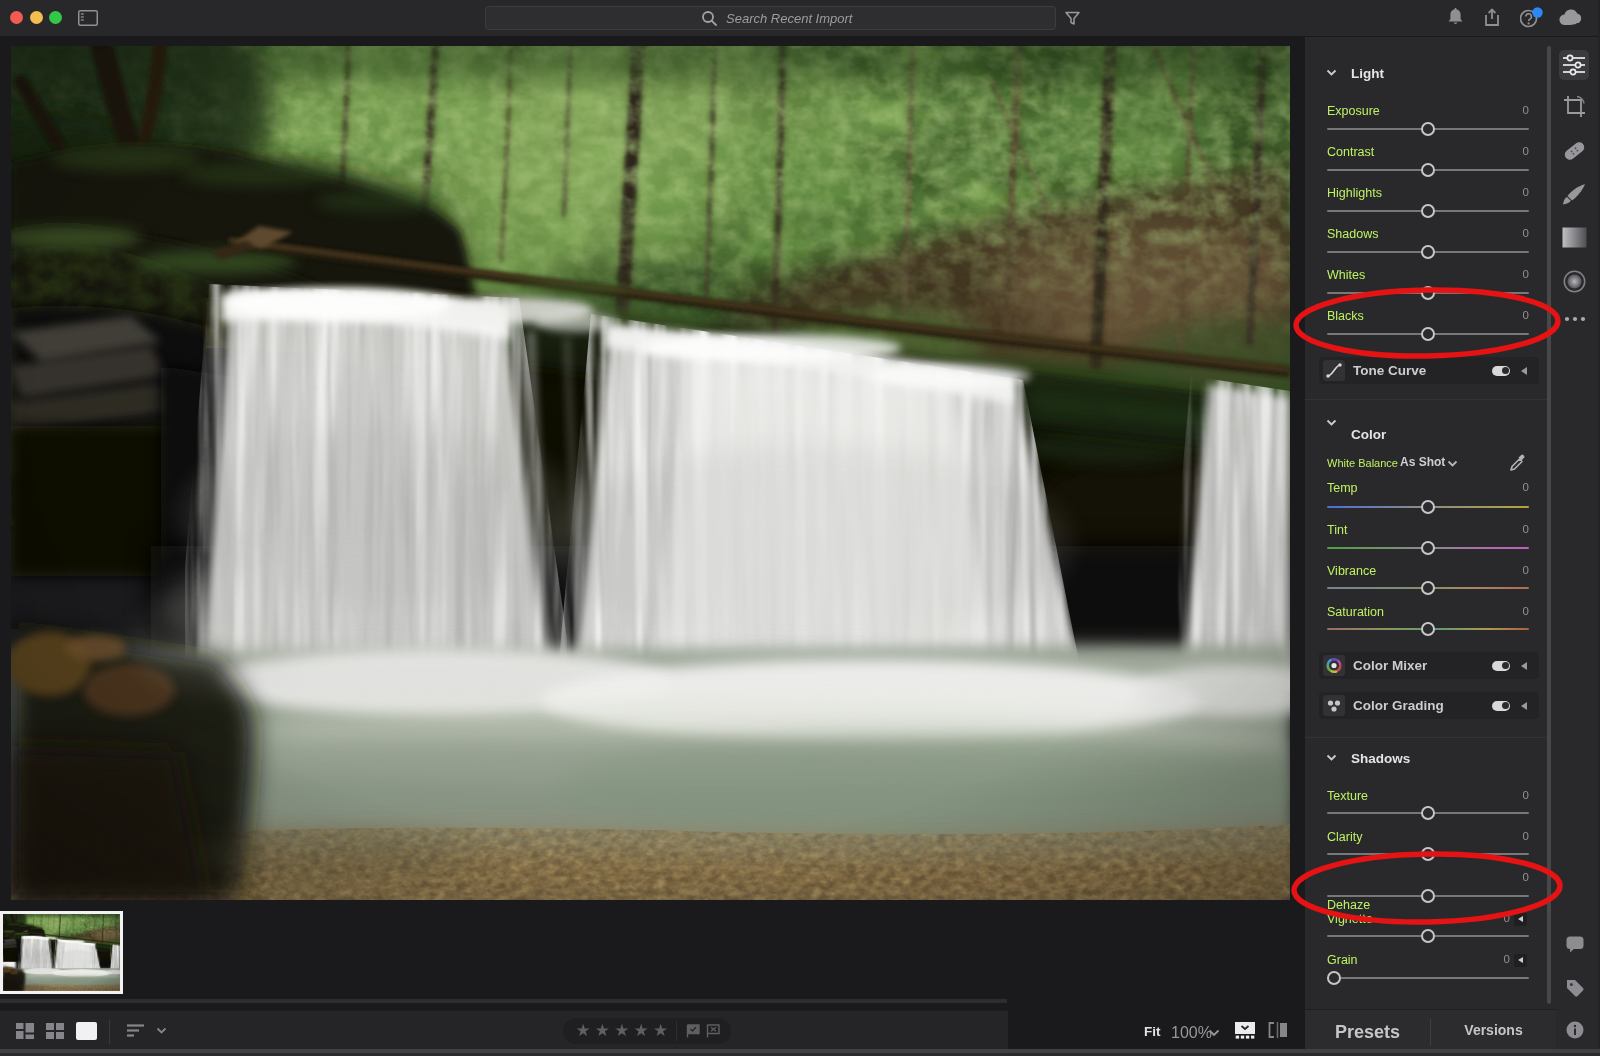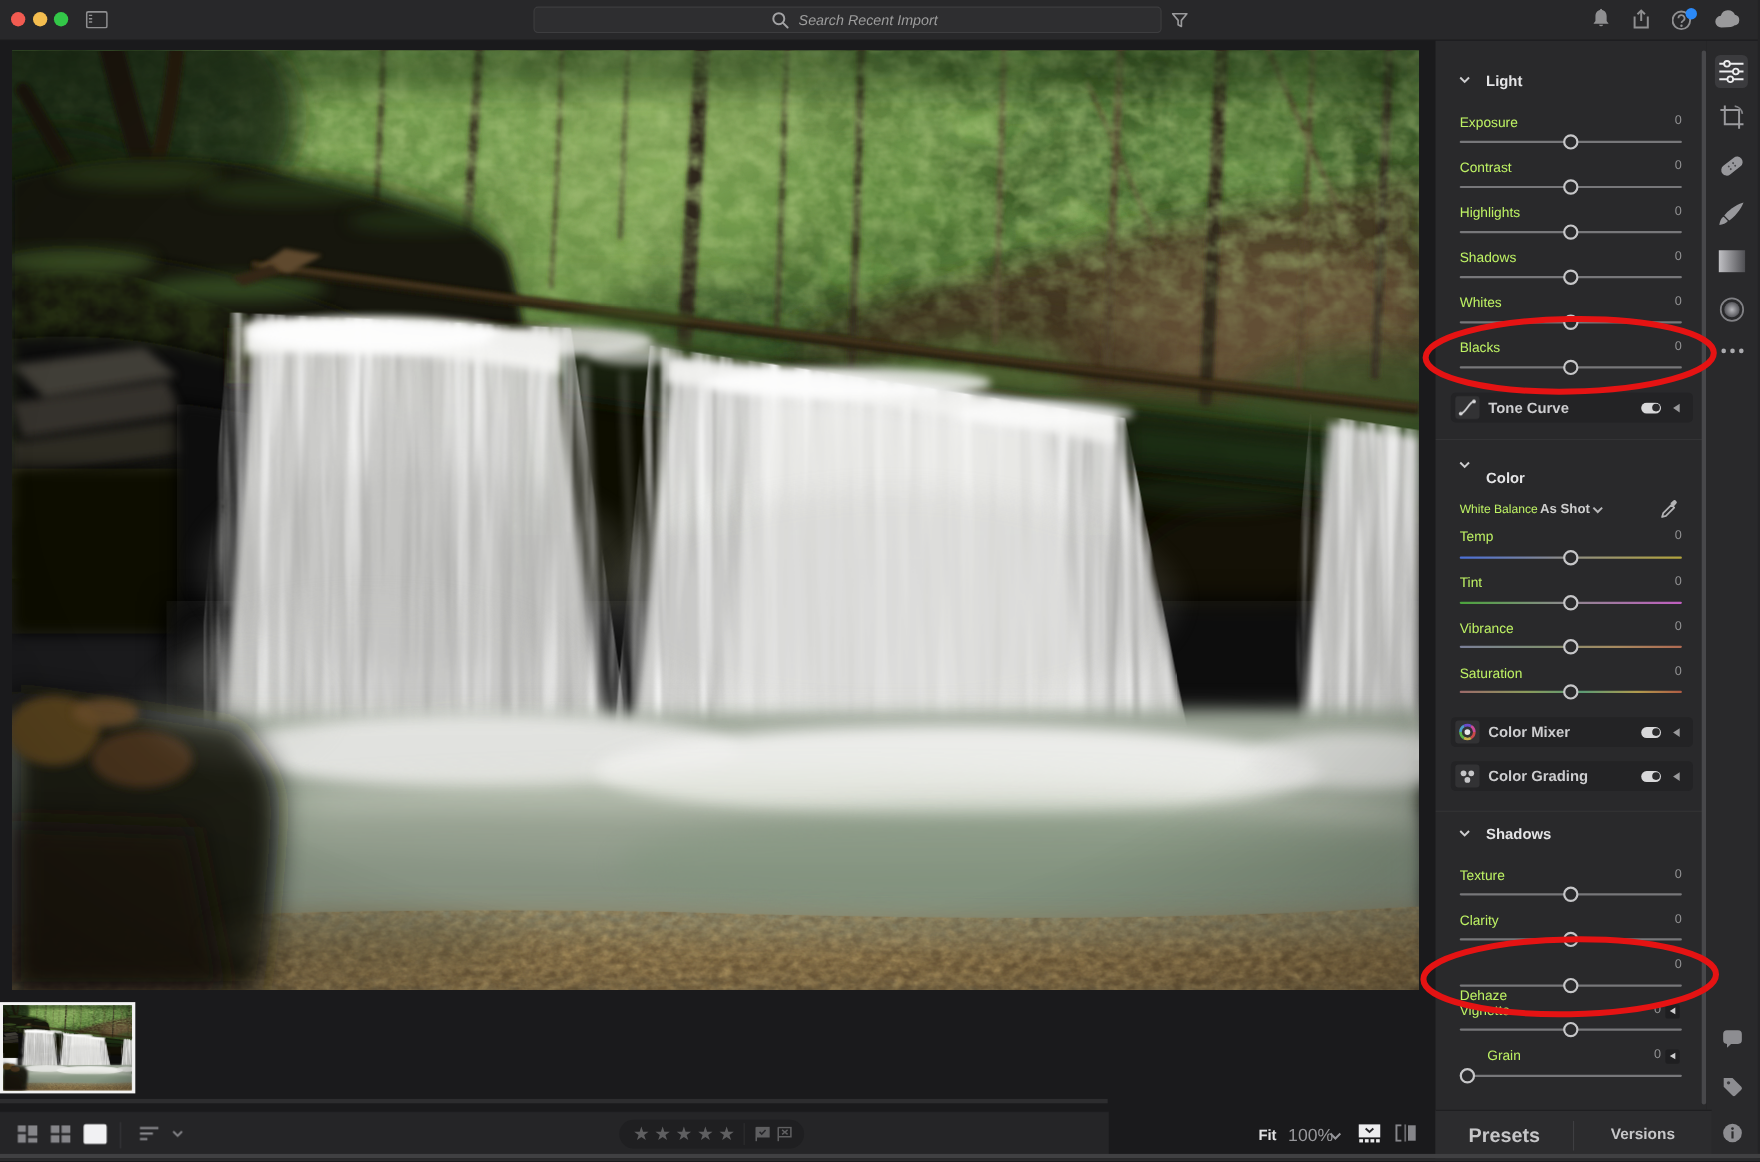--- a/index.html
+++ b/index.html
@@ -525,21 +525,21 @@
     <div class="strack" style="left:1327px;top:853px;background:#77777a;"></div>
     <div class="sknob" style="left:1421px;top:847px;"></div>
 <div class="slab" style="left:1327px;top:898px;">Dehaze</div>
     <div class="sval" style="left:1499px;top:871px;">0</div>
     <div class="strack" style="left:1327px;top:895px;background:#77777a;"></div>
     <div class="sknob" style="left:1421px;top:889px;"></div>
 <div class="slab" style="left:1327px;top:912px;">Vignette</div>
     <div class="sval" style="left:1480px;top:912px;">0</div>
     <div class="strack" style="left:1327px;top:935px;background:#77777a;"></div>
     <div class="sknob" style="left:1421px;top:929px;"></div>
-<div class="slab" style="left:1327px;top:953px;margin-left:25px;">Grain</div>
+<div class="slab" style="left:1327px;top:953px;">Grain</div>
     <div class="sval" style="left:1480px;top:953px;">0</div>
     <div class="strack" style="left:1327px;top:977px;background:#77777a;"></div>
     <div class="sknob" style="left:1327px;top:971px;"></div>
 <div class="abs" style="left:1514px;top:913px;width:13px;height:13px;background:#1f1f21;border-radius:2px;"></div>
     <div class="abs" style="left:1518px;top:916px;width:0;height:0;border-top:3.5px solid transparent;border-bottom:3.5px solid transparent;border-right:5px solid #cdcdcf;"></div>
 <div class="abs" style="left:1514px;top:954px;width:13px;height:13px;background:#1f1f21;border-radius:2px;"></div>
     <div class="abs" style="left:1518px;top:957px;width:0;height:0;border-top:3.5px solid transparent;border-bottom:3.5px solid transparent;border-right:5px solid #cdcdcf;"></div>
 <div class="abs" style="left:1547px;top:46px;width:3.5px;height:958px;background:#48484b;border-radius:2px;"></div>
 <div class="abs" style="left:1559px;top:50px;width:30px;height:30px;background:#3b3b3e;border-radius:5px;"></div>
 <svg class="icon" style="left:1562px;top:54px" width="24" height="22" viewBox="0 0 24 22">

